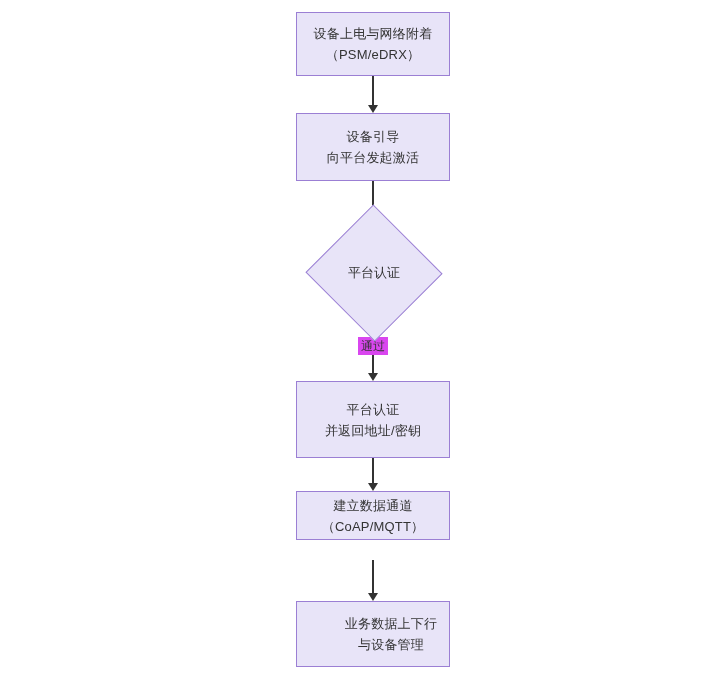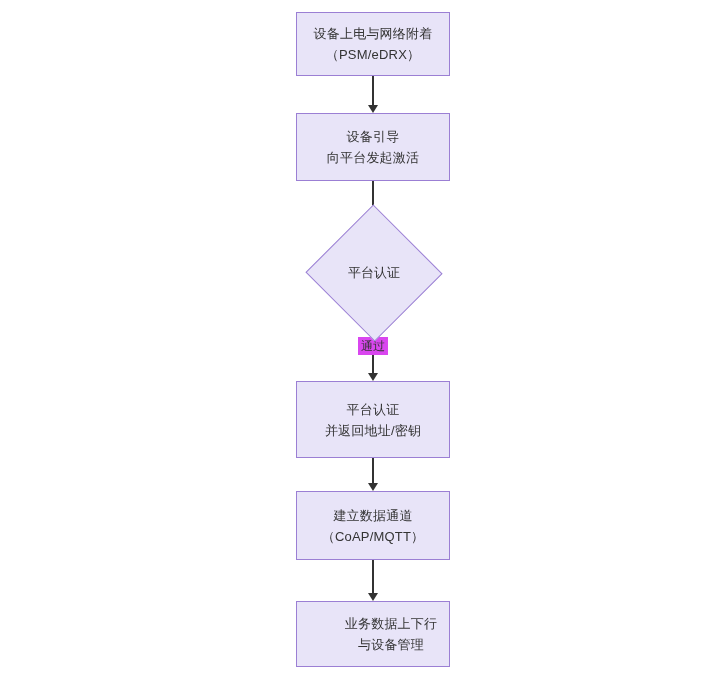--- a/index.html
+++ b/index.html
@@ -126,21 +126,21 @@
   <div class="decision-wrap" style="left:325px; top:225px;">
     <div class="decision"></div>
     <div class="decision-text">平台认证</div>
   </div>
 
   <div class="node" style="left:296px; top:381px; width:154px; height:77px;">
     <span class="node-label">平台认证
 并返回地址/密钥</span>
   </div>
 
-  <div class="node" style="left:296px; top:491px; width:154px; height:69px;">
+  <div class="node" style="left:296px; top:491px; width:154px; height:49px;">
     <span class="node-label">建立数据通道
 （CoAP/MQTT）</span>
   </div>
 
   <div class="node" style="left:296px; top:601px; width:154px; height:66px;padding-left:36px;">
     <span class="node-label">业务数据上下行
 与设备管理</span>
   </div>
 
 </div>

